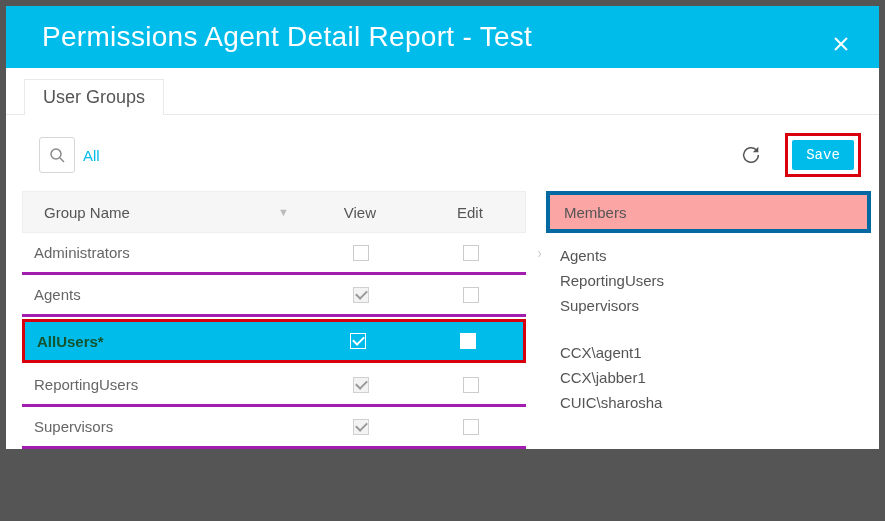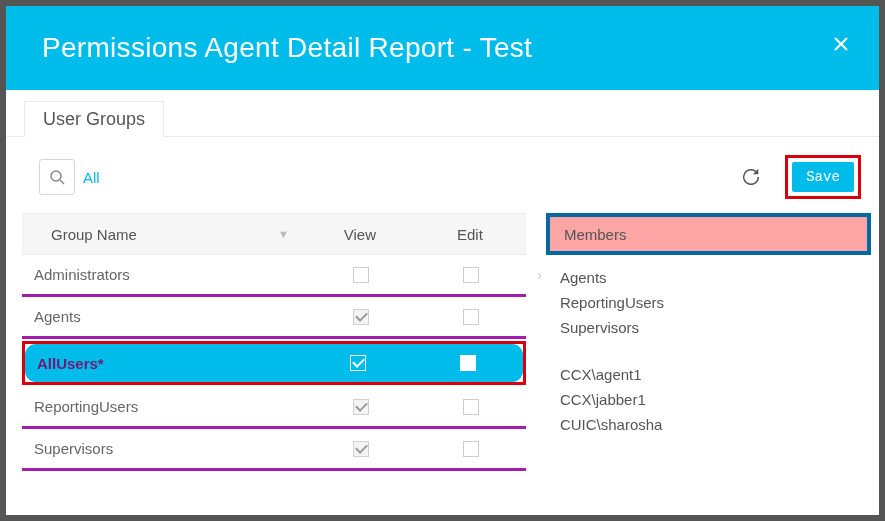--- a/index.html
+++ b/index.html
@@ -1,19 +1,19 @@
 <!DOCTYPE html>
 <html><head>
 <meta charset="utf-8">
 <style>
   * { box-sizing: border-box; margin: 0; padding: 0; }
   html, body { width: 885px; height: 521px; font-family: Arial, Helvetica, sans-serif; }
   body { background: #555; padding: 6px; }
   .dialog {
-    width: 100%; height: 509px; background: #fff; overflow: hidden;
+    width: 100%; height: 443px; background: #fff; overflow: hidden;
     display: flex; flex-direction: column;
   }
   .header {
     background: #00bceb; height: 84px; position: relative;
     display: flex; align-items: center; padding: 0 36px;
   }
   .title { color: #fff; font-size: 28px; font-weight: 300; letter-spacing: .3px; }
   .close-btn {
     position: absolute; right: 24px; top: 24px; width: 28px; height: 28px;
     display: flex; align-items: center; justify-content: center; cursor: pointer;
@@ -54,42 +54,41 @@
   .main {
     display: flex; padding: 0 8px 0 12px; gap: 20px;
   }
   .table { flex: 1.55; margin-left: 4px; }
   .thead, .row {
     display: grid; grid-template-columns: 1fr 110px 110px;
     align-items: center;
   }
   .thead {
     background: #f6f6f6; height: 42px; border: 1px solid #eee;
-    padding-left: 28px; color: #555; font-size: 15px;
+    padding-left: 21px; color: #555; font-size: 15px;
   }
   .th { display: flex; align-items: center; gap: 6px; }
   .th.center { justify-content: center; }
   .sort-icon { color: #bbb; font-size: 11px; margin-left: auto; margin-right: 16px; }
   .row {
     height: 42px; padding-left: 12px; font-size: 15px; color: #666;
     border-bottom: 3px solid #a21caf;
   }
   .cell.center { display: flex; justify-content: center; }
   .row.arrowrow { position: relative; }
   .row-arrow {
     position: absolute; right: -16px; top: 50%; transform: translateY(-50%);
     color: #ccc; font-size: 14px;
   }
   .selected-wrap {
     border: 3px solid #d8000c; margin: 2px 0;
   }
   .row.sel {
-    background: #00bceb; color: #701a75; border-bottom: none; height: 38px;
+    background: #00bceb; color: #14532d; border-bottom: none; height: 38px;
     font-weight: bold;
-    border-radius: 11px;
   }
   .chk {
     width: 16px; height: 16px; border: 1px solid #ccc; background: #fff;
     display: inline-block; position: relative;
   }
   .chk.disabled { background: #f3f3f3; border-color: #d0d0d0; }
   .chk.checked::after {
     content: ""; position: absolute; left: 4px; top: 0px; width: 5px; height: 9px;
     border: solid #999; border-width: 0 2px 2px 0; transform: rotate(45deg);
   }

